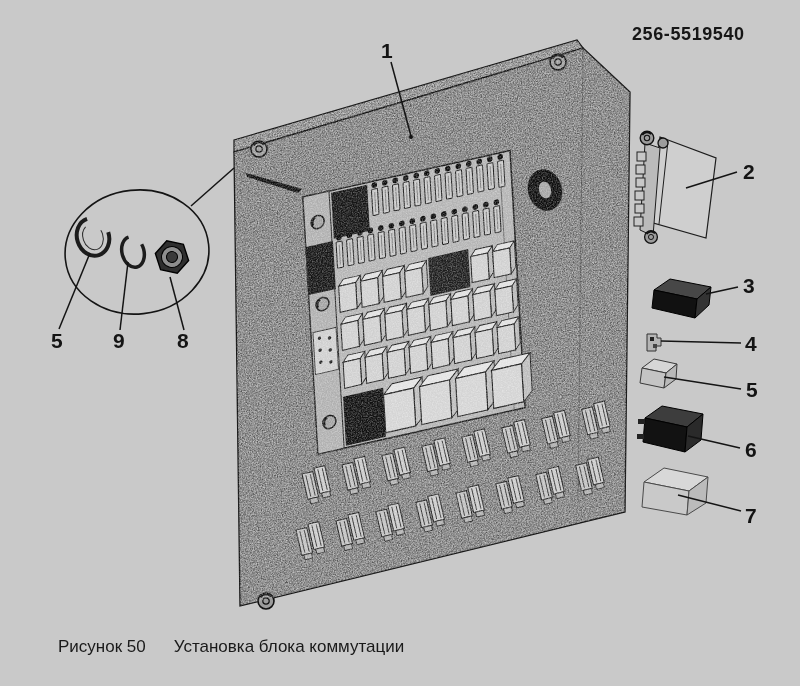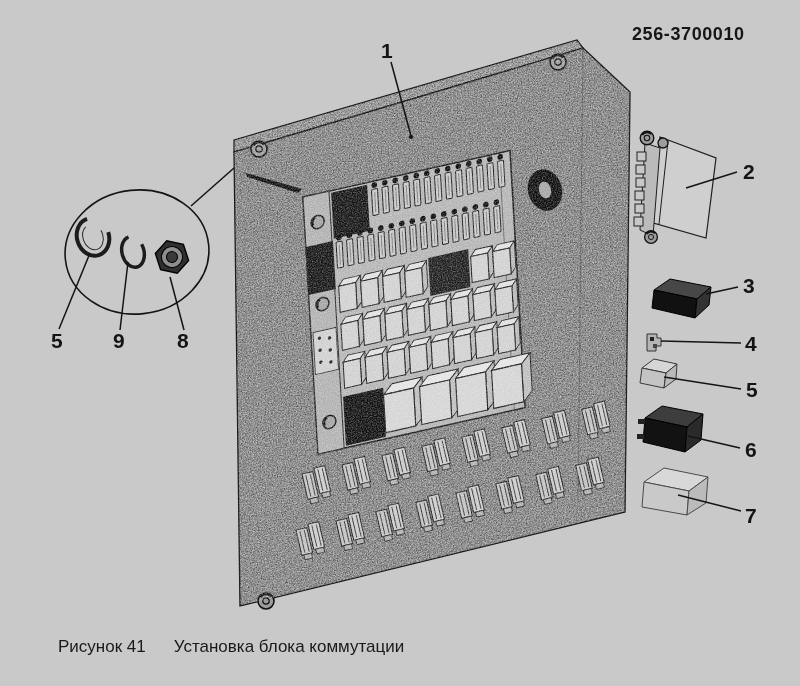--- a/index.html
+++ b/index.html
@@ -297,28 +297,28 @@
     <line x1="741" y1="343" x2="661" y2="341"></line>
     <line x1="741" y1="389" x2="664" y2="377"></line>
     <line x1="740" y1="448" x2="688" y2="436"></line>
     <line x1="741" y1="511" x2="678" y2="495"></line>
     <line x1="184" y1="330" x2="170" y2="277"></line>
     <line x1="120" y1="330" x2="128" y2="262"></line>
     <line x1="59" y1="329" x2="90" y2="253"></line>
   </g>
 </svg>
 
-<div class="partnum">256-3700010</div>
+<div class="partnum">256-5519540</div>
 
 <span class="lbl" style="left:387px;top:51px">1</span>
 <span class="lbl" style="left:749px;top:172px">2</span>
 <span class="lbl" style="left:749px;top:286px">3</span>
 <span class="lbl" style="left:751px;top:344px">4</span>
 <span class="lbl" style="left:752px;top:390px">5</span>
 <span class="lbl" style="left:751px;top:450px">6</span>
 <span class="lbl" style="left:751px;top:516px">7</span>
 <span class="lbl" style="left:183px;top:341px">8</span>
 <span class="lbl" style="left:119px;top:341px">9</span>
 <span class="lbl" style="left:57px;top:341px">5</span>
 
 <div class="caption">
-  <span class="fig">Рисунок 41</span><span class="ttl">Установка блока коммутации</span>
+  <span class="fig">Рисунок 50</span><span class="ttl">Установка блока коммутации</span>
 </div>
 
 </body></html>

